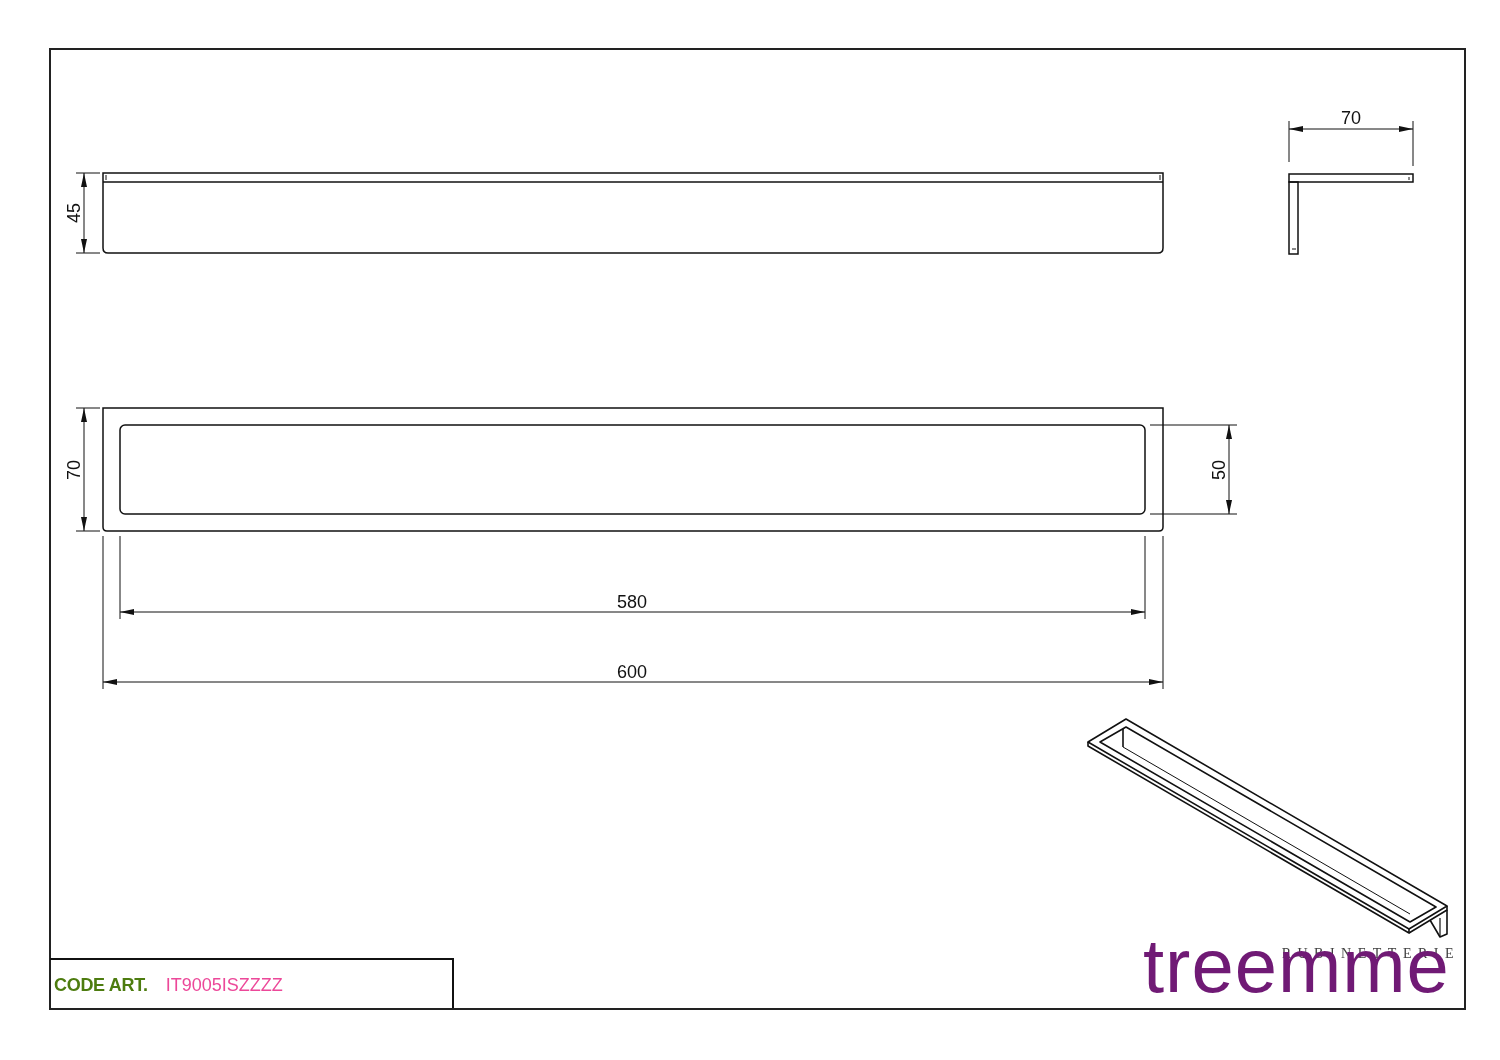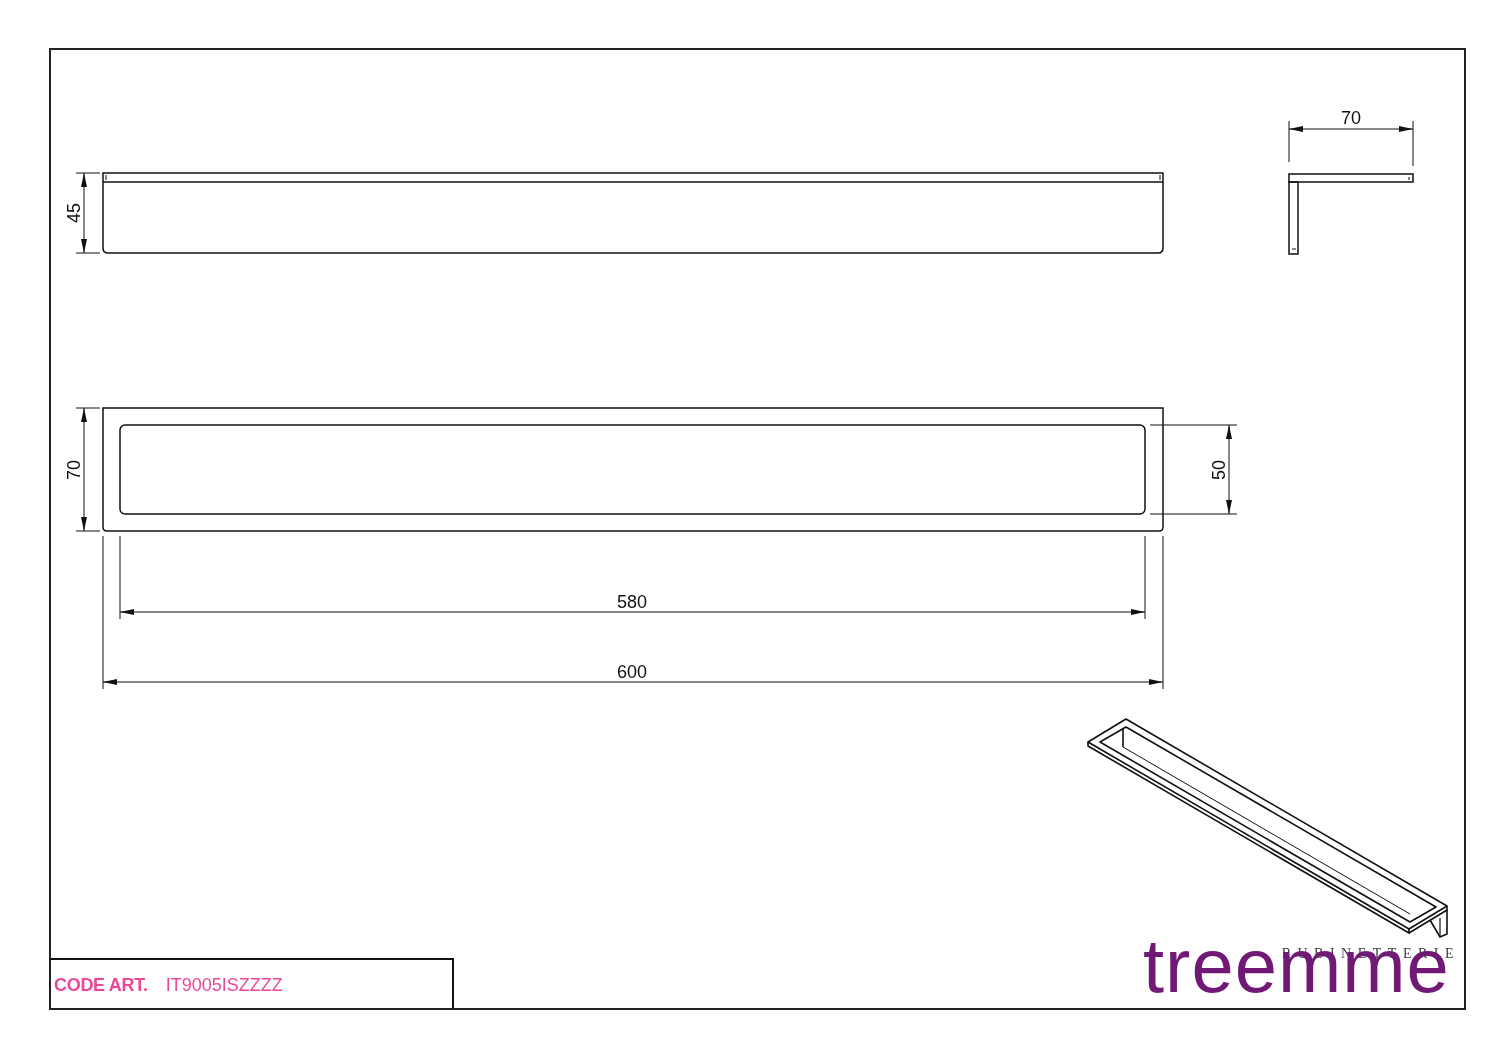--- a/index.html
+++ b/index.html
@@ -1,20 +1,20 @@
 <!DOCTYPE html>
 <html><head>
 <meta charset="utf-8">
 <style>
   html, body { margin: 0; padding: 0; background: #ffffff; }
   body { width: 1500px; height: 1060px; position: relative; overflow: hidden; font-family: "Liberation Sans", sans-serif; }
   .sheet { position: absolute; left: 0; top: 0; width: 1500px; height: 1060px; }
   svg text { font-family: "Liberation Sans", sans-serif; fill: #111; }
   .code-box { position: absolute; left: 50px; top: 958px; width: 404px; height: 50px; border-top: 2px solid #111; border-right: 2px solid #111; box-sizing: border-box; display: flex; align-items: center; padding-left: 4px; padding-top: 2px; }
-  .code-label { font-weight: bold; font-size: 18px; color: #ec4899; letter-spacing: -0.3px; }
+  .code-label { font-weight: bold; font-size: 18px; color: #4d7c0f; letter-spacing: -0.3px; }
   .code-value { font-size: 18px; color: #ec4899; margin-left: 18px; }
   .logo { position: absolute; left: 1124px; top: 942px; width: 342px; height: 66px; }
   .logo-sub { position: absolute; right: 6px; top: 4px; font-family: "Liberation Serif", serif; font-size: 14px; letter-spacing: 6.5px; color: #404040; }
   .logo-main { position: absolute; left: 19px; top: -14px; font-family: Liberation Sans, sans-serif; font-size: 76px; color: #701a75; letter-spacing: 1px; line-height: 76px; }
 </style>
 </head>
 <body>
 
 <div class="sheet">
   <svg width="1500" height="1060" viewBox="0 0 1500 1060" xmlns="http://www.w3.org/2000/svg">

